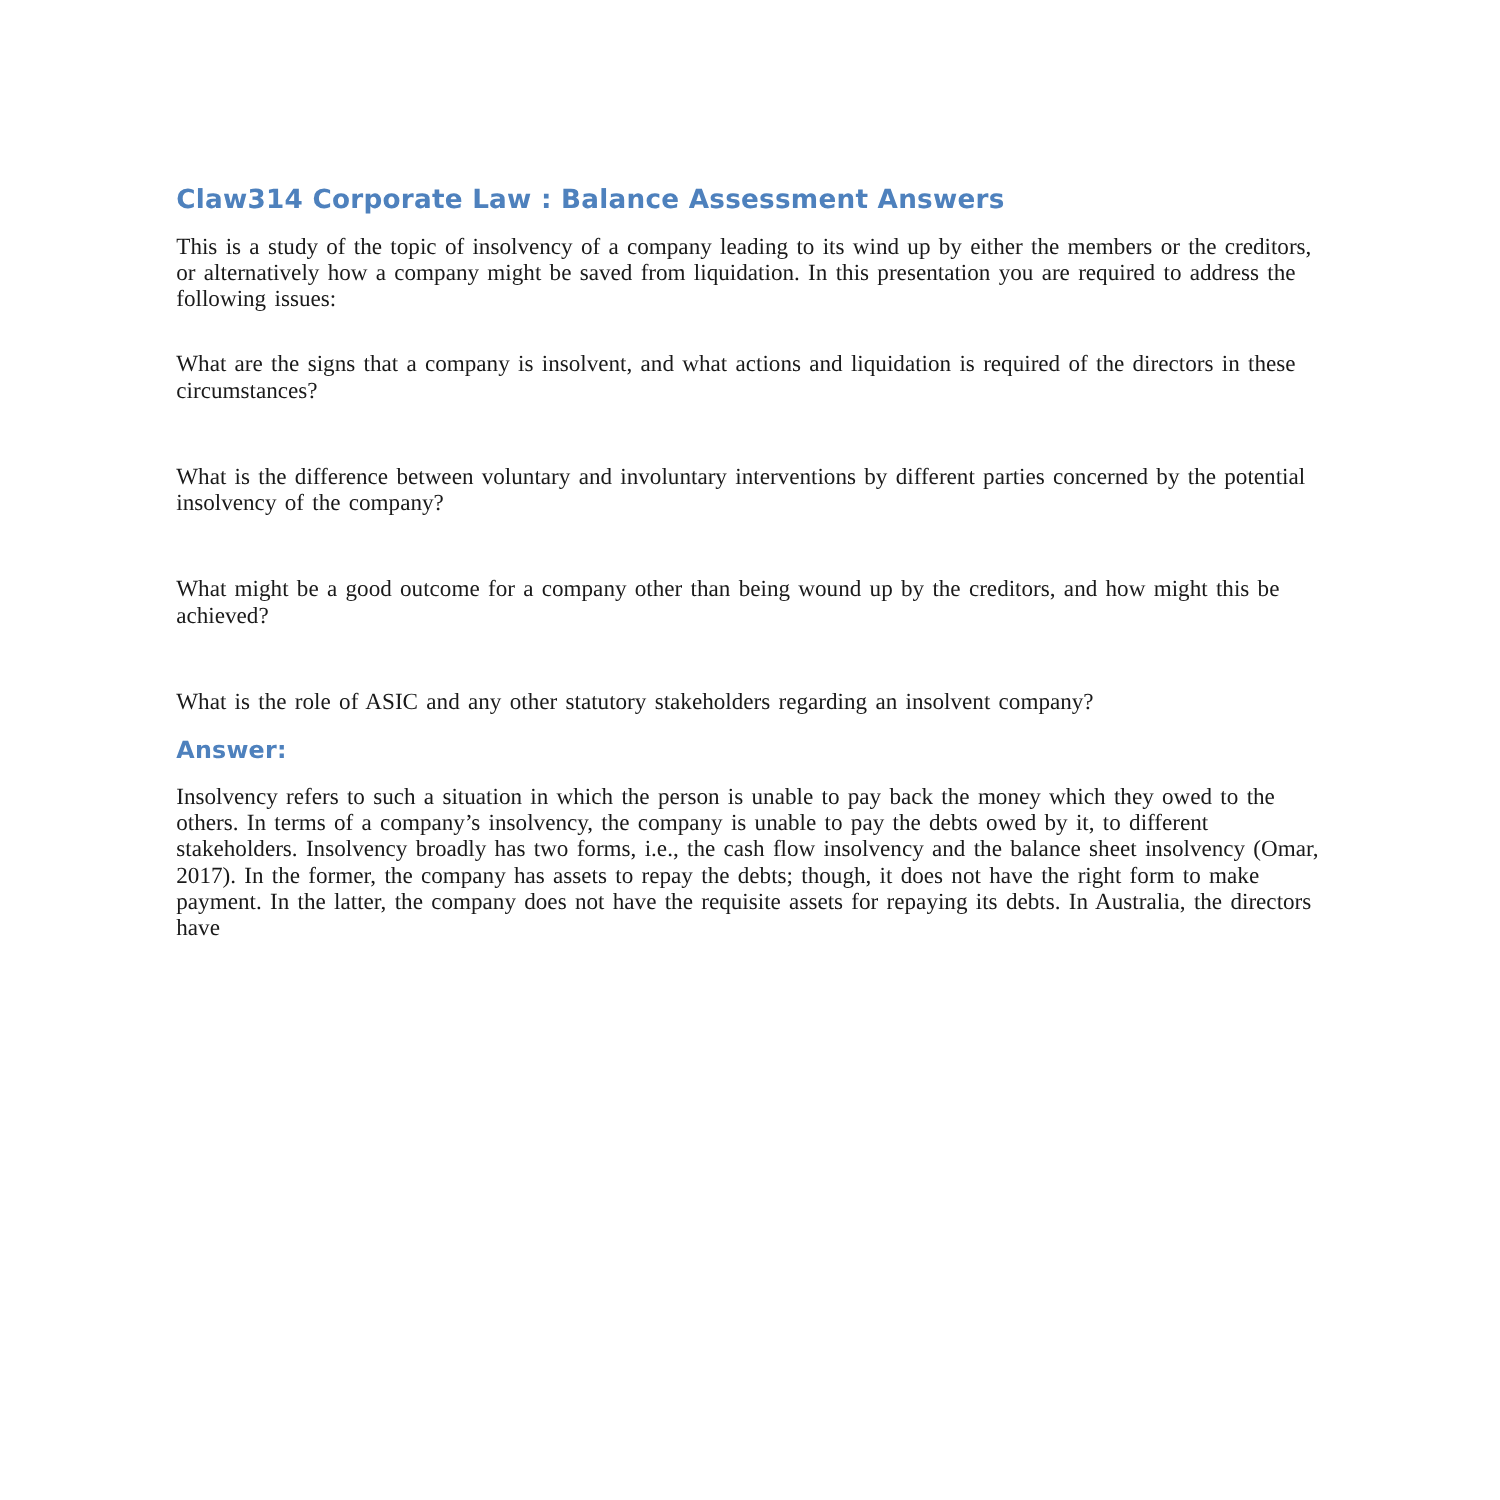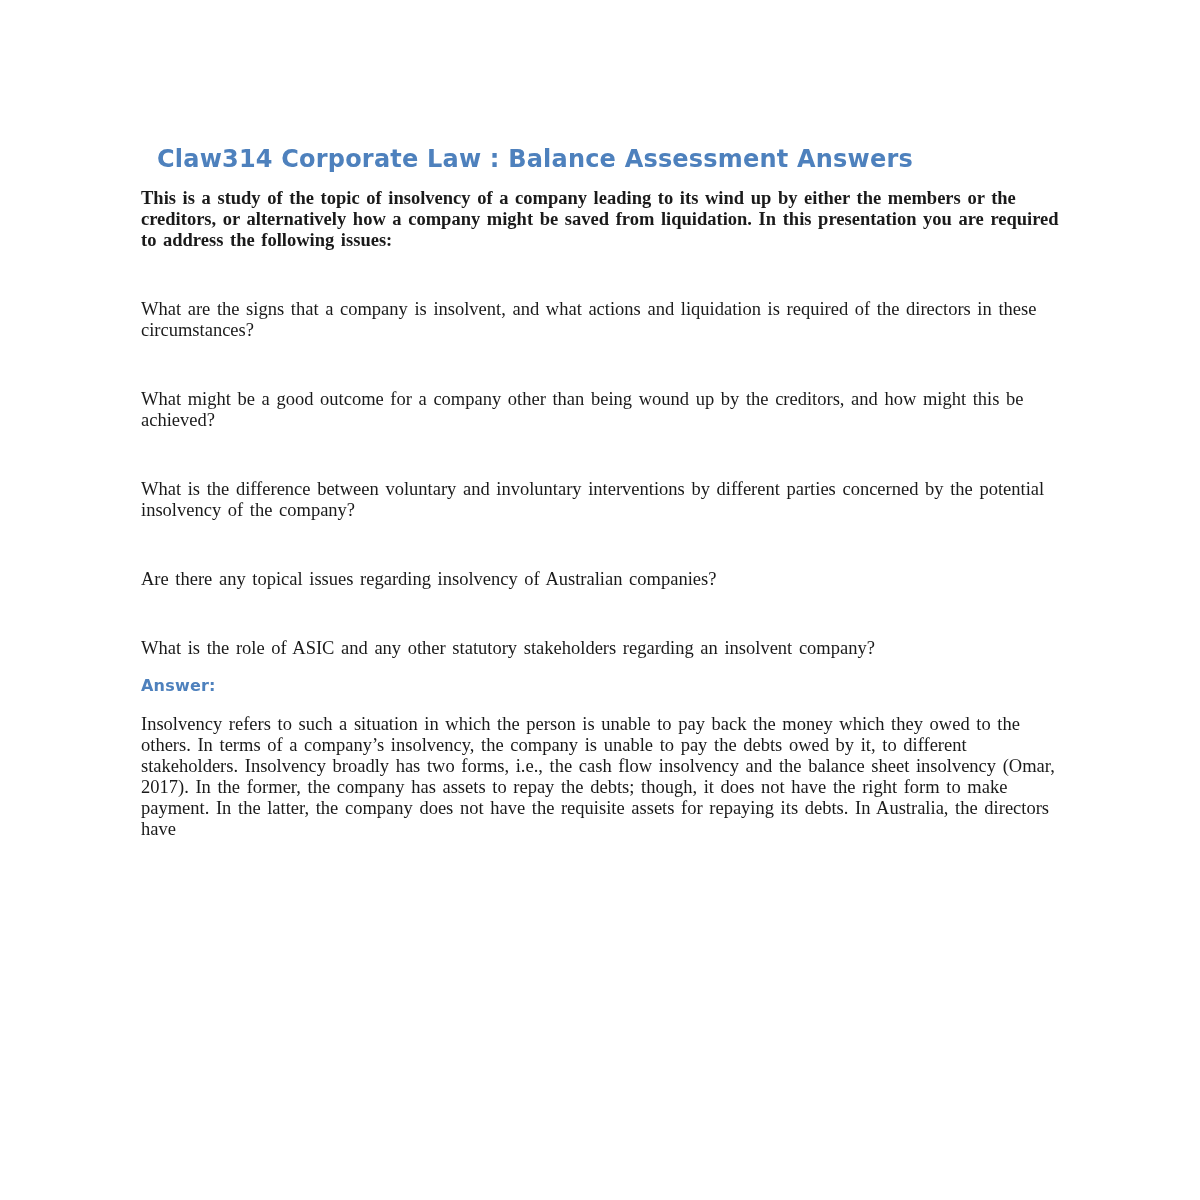--- a/index.html
+++ b/index.html
@@ -21,46 +21,45 @@
   }
   .doc-content {
     position: absolute;
     top: 146px;
     left: 141px;
     width: 918px;
   }
   .doc-title {
     font-family: "DejaVu Sans", sans-serif;
     font-weight: bold;
-    font-size: 24px;
+    font-size: 21px;
     line-height: 26px;
     color: #4E81BD;
-    margin: 0 0 16px 16px;
+    margin: 0 0 16px 0;
     letter-spacing: 0.2px;
   }
   .para {
     font-family: "Liberation Serif", serif;
     font-size: 18.5px;
     line-height: 21px;
     color: #1a1a1a;
     word-spacing: 2px;
     margin: 0 0 48px 0;
     text-align: left;
   }
   .para.intro {
-    margin-bottom: 48px;
-    font-weight: bold;
+    margin-bottom: 31px;
   }
   .para.last-question {
     margin-bottom: 17px;
   }
   .answer-heading {
     font-family: "DejaVu Sans", sans-serif;
     font-weight: bold;
-    font-size: 16px;
+    font-size: 19px;
     line-height: 20px;
     color: #4E81BD;
     margin: 0 0 18px 0;
     letter-spacing: 0.2px;
   }
   .para.answer-body {
     margin-bottom: 0;
   }
 </style>
 </head>
@@ -70,26 +69,25 @@
   <div class="doc-content">
 
     <h1 class="doc-title">Claw314 Corporate Law : Balance Assessment Answers</h1>
 
     <p class="para intro">This is a study of the topic of insolvency of a company leading to its wind up by either the members or the creditors, or alternatively how a company might be saved from liquidation. In this presentation you are required to address the following issues:</p>
 
     <p class="para">What are the signs that a company is insolvent, and what actions and liquidation is required of the directors in these circumstances?</p>
 
 
 
+    <p class="para">What is the difference between voluntary and involuntary interventions by different parties concerned by the potential insolvency of the company?</p>
+
     <p class="para">What might be a good outcome for a company other than being wound up by the creditors, and how might this be achieved?</p>
 
-    <p class="para">What is the difference between voluntary and involuntary interventions by different parties concerned by the potential insolvency of the company?</p>
 
-
-    <p class="para">Are there any topical issues regarding insolvency of Australian companies?</p>
 
     <p class="para last-question">What is the role of ASIC and any other statutory stakeholders regarding an insolvent company?</p>
 
     <h2 class="answer-heading">Answer:</h2>
 
     <p class="para answer-body">Insolvency refers to such a situation in which the person is unable to pay back the money which they owed to the others. In terms of a company’s insolvency, the company is unable to pay the debts owed by it, to different stakeholders. Insolvency broadly has two forms, i.e., the cash flow insolvency and the balance sheet insolvency (Omar, 2017). In the former, the company has assets to repay the debts; though, it does not have the right form to make payment. In the latter, the company does not have the requisite assets for repaying its debts. In Australia, the directors have</p>
 
   </div>
 </div>
 

